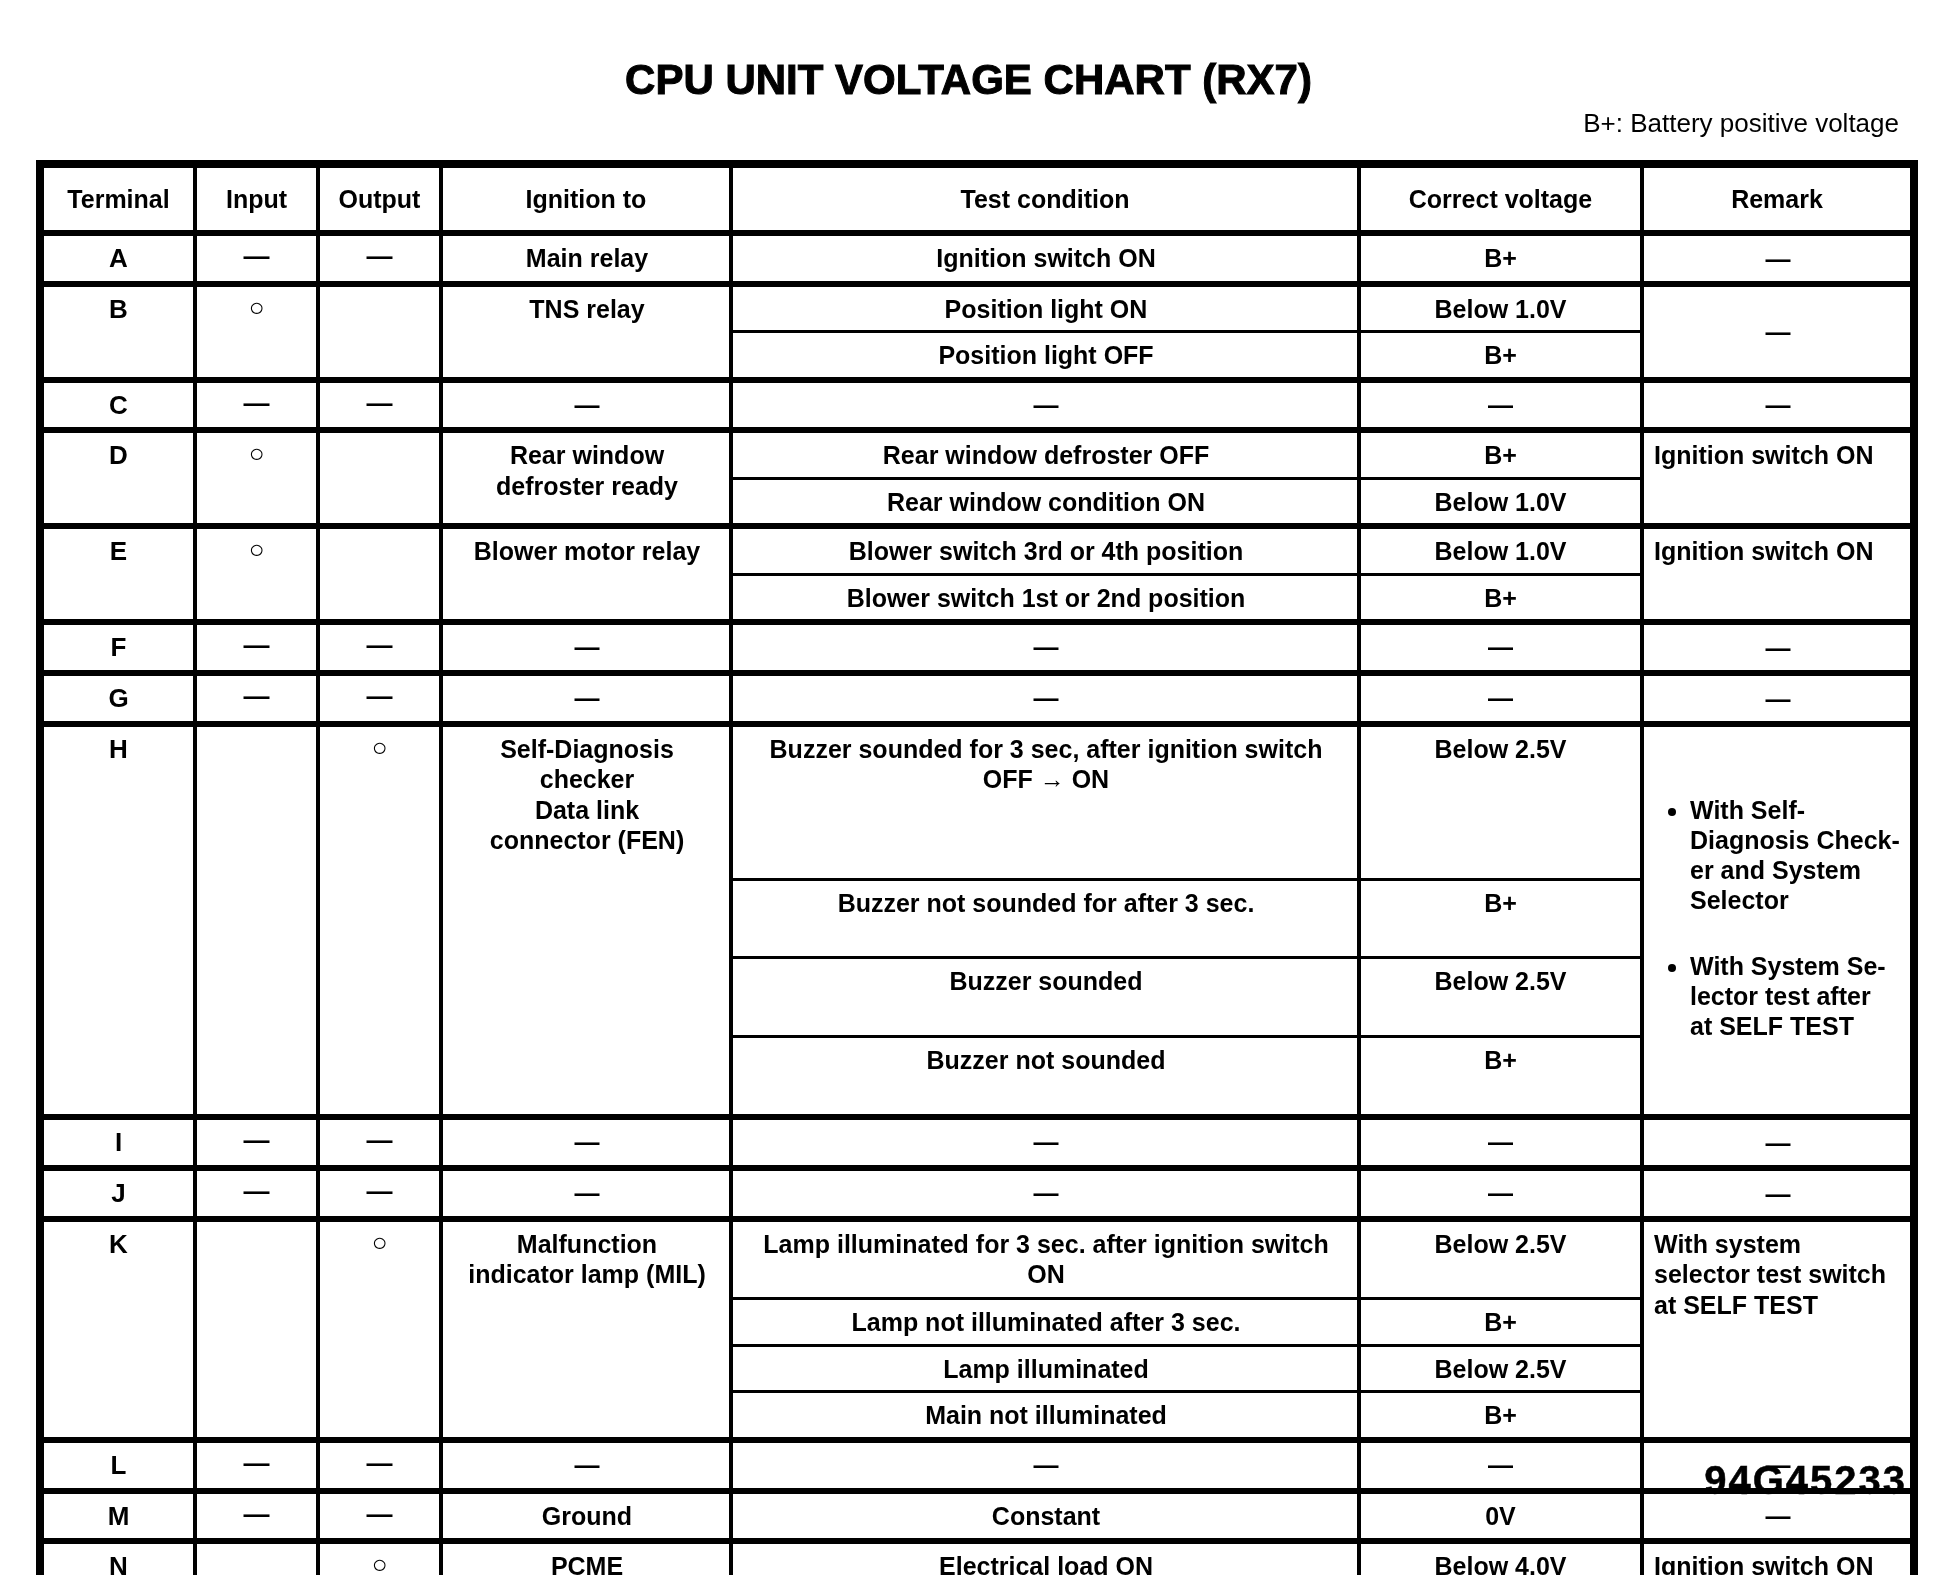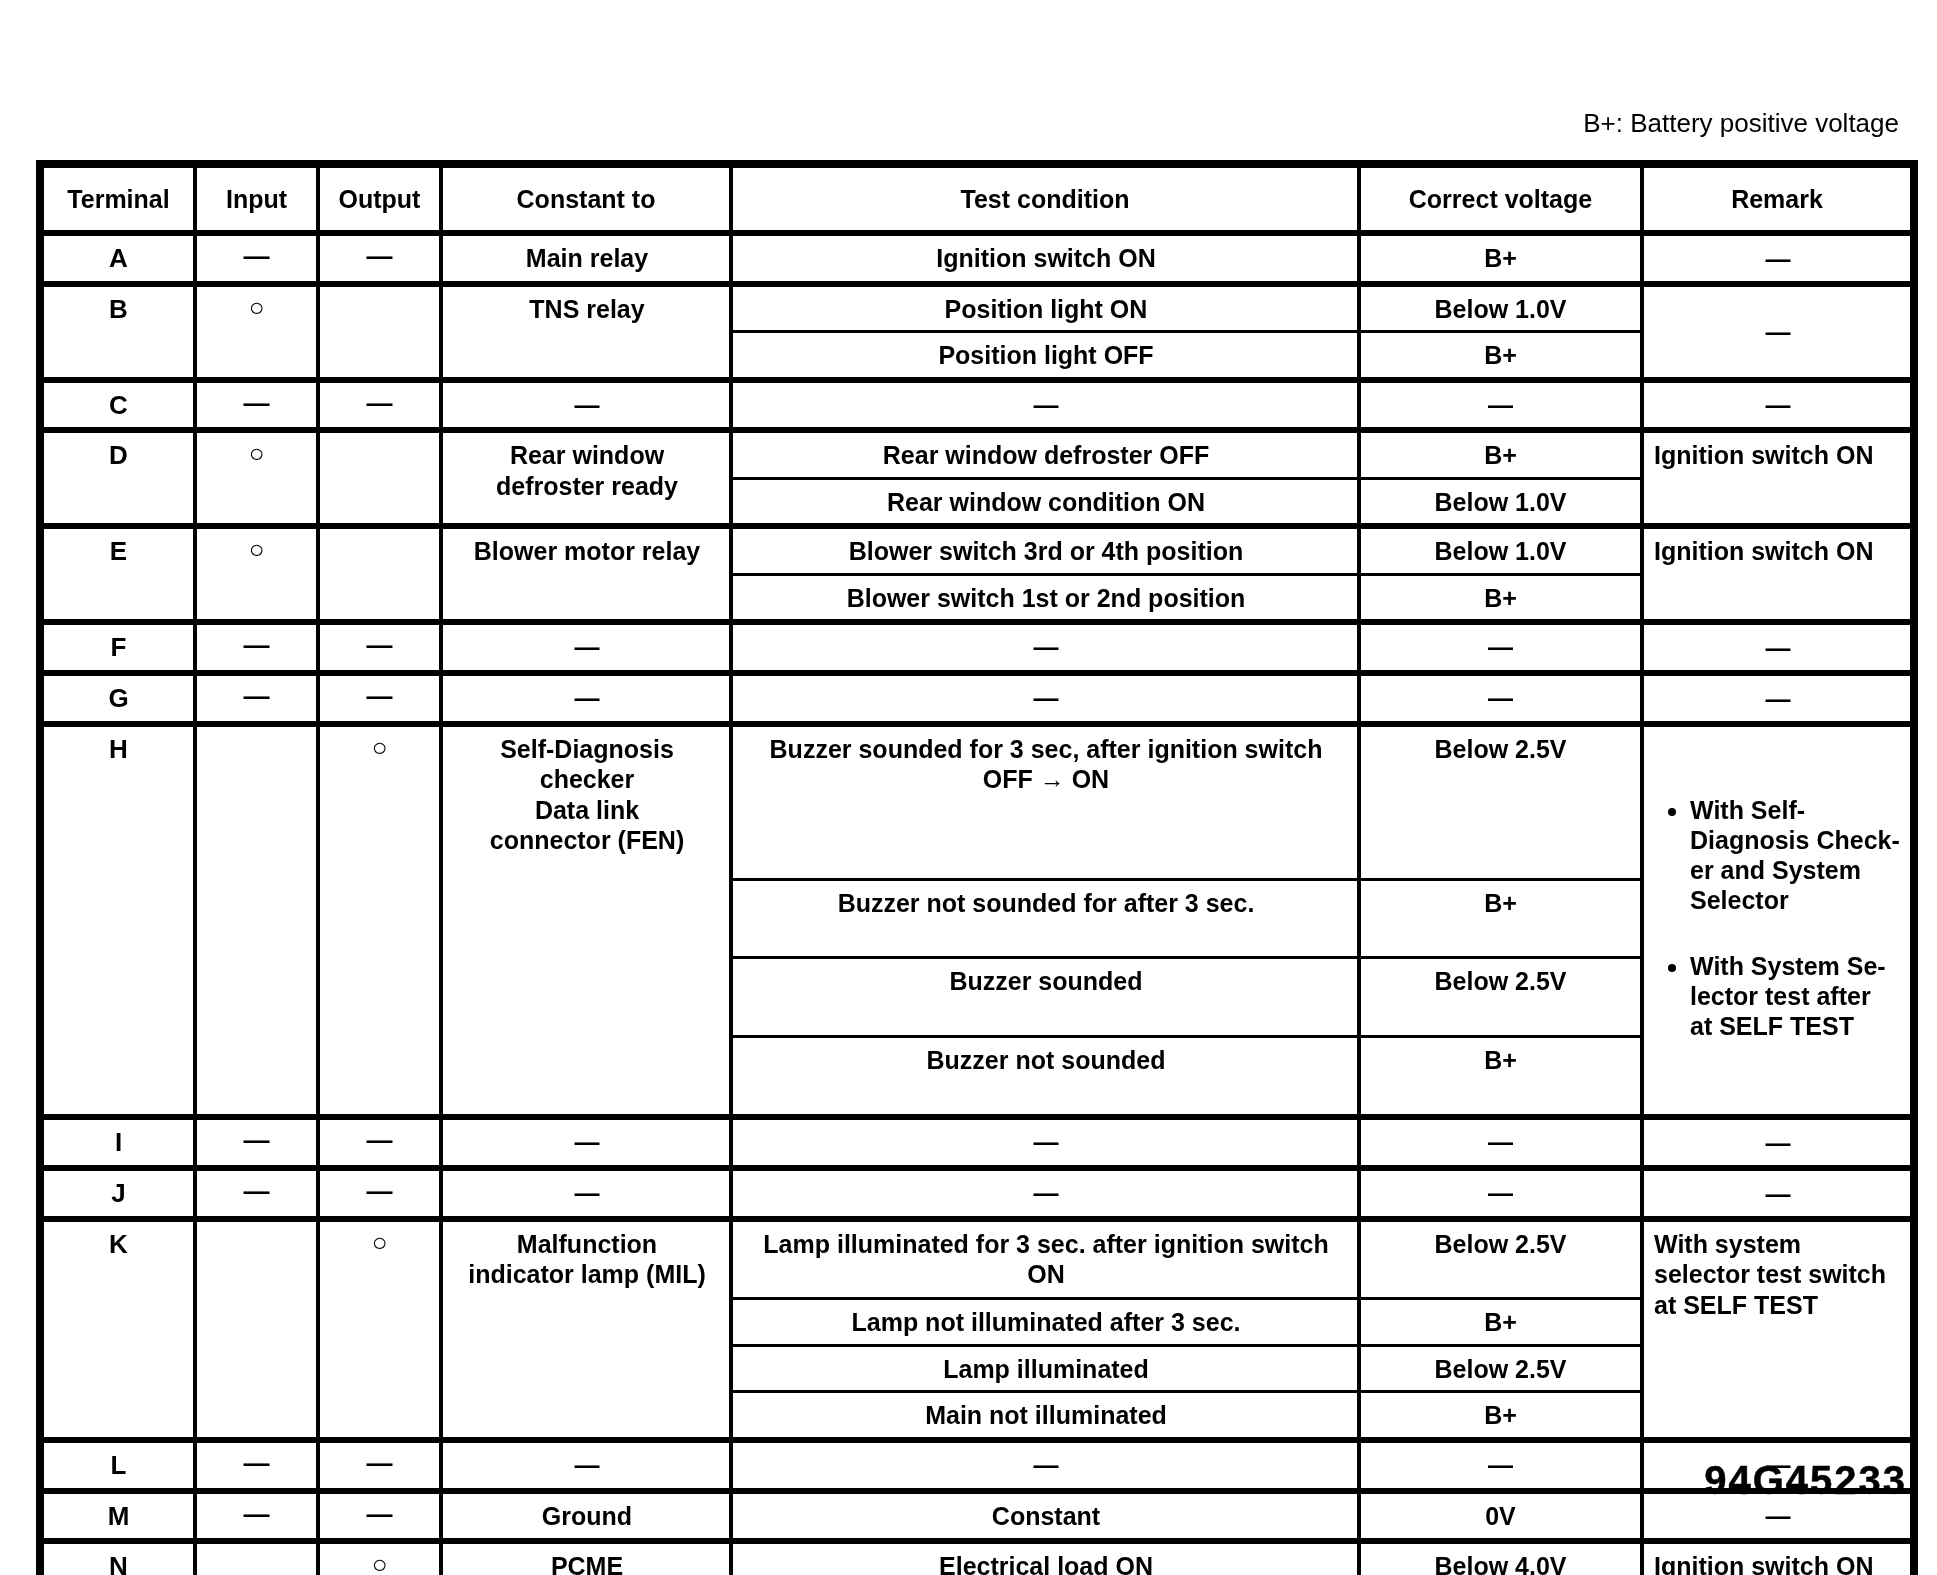--- a/index.html
+++ b/index.html
@@ -95,38 +95,39 @@
     white-space: pre-line;
     margin: 0 0 6px 8px;
     line-height: 1.2;
   }
 </style>
 </head>
 <body>
 
 <div class="page">
 
+  <div class="title">CPU UNIT VOLTAGE CHART (RX7)</div>
   <div class="legend">B+: Battery positive voltage</div>
 
   <table class="chart">
     <colgroup>
       <col style="width:155px">
         <col style="width:123px">
         <col style="width:123px">
       <col style="width:290px">
         <col style="width:628px">
         <col style="width:283px">
         <col style="width:272px">
     </colgroup>
     <thead>
       <tr>
         <th>Terminal</th>
         <th>Input</th>
         <th>Output</th>
-        <th>Constant to</th>
+        <th>Ignition to</th>
         <th>Test condition</th>
         <th>Correct voltage</th>
         <th>Remark</th>
       </tr>
     </thead>
     <tbody>
 
       <tr class="gs">
         <td class="term">A</td>
         <td class="sym">—</td>

